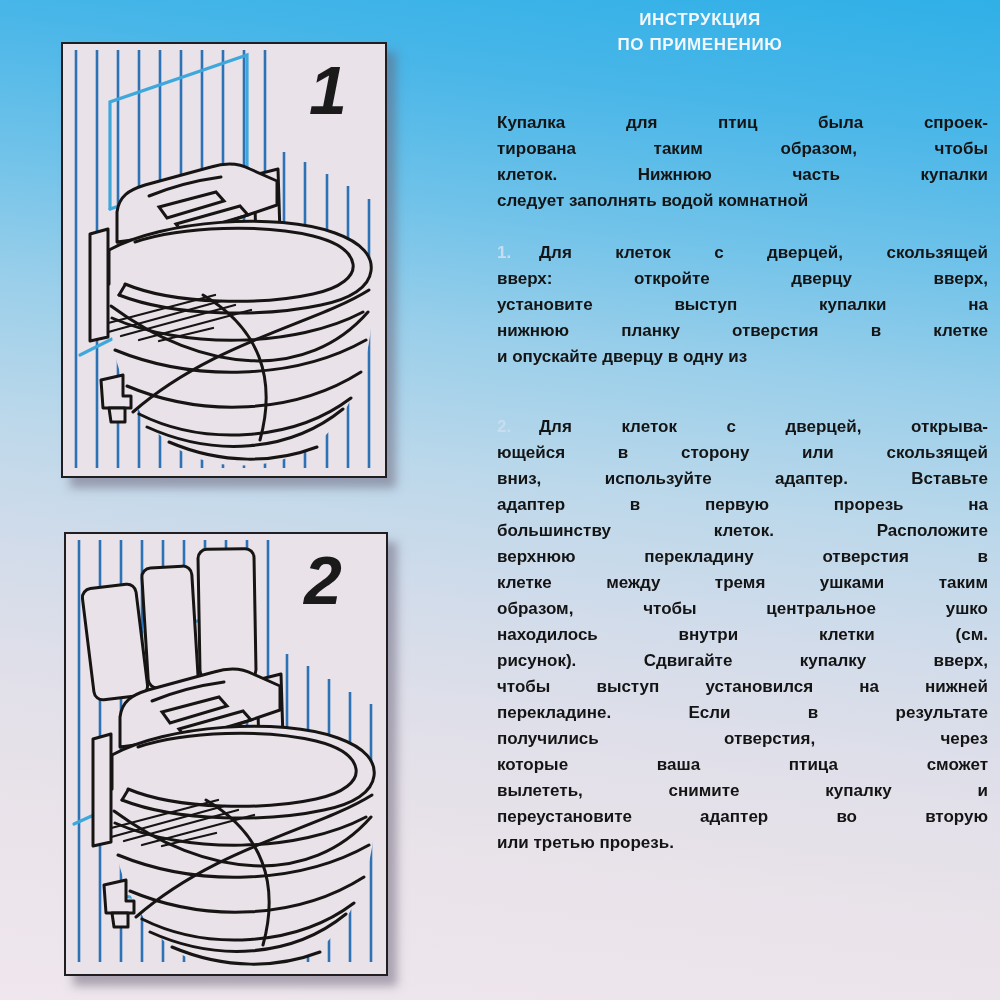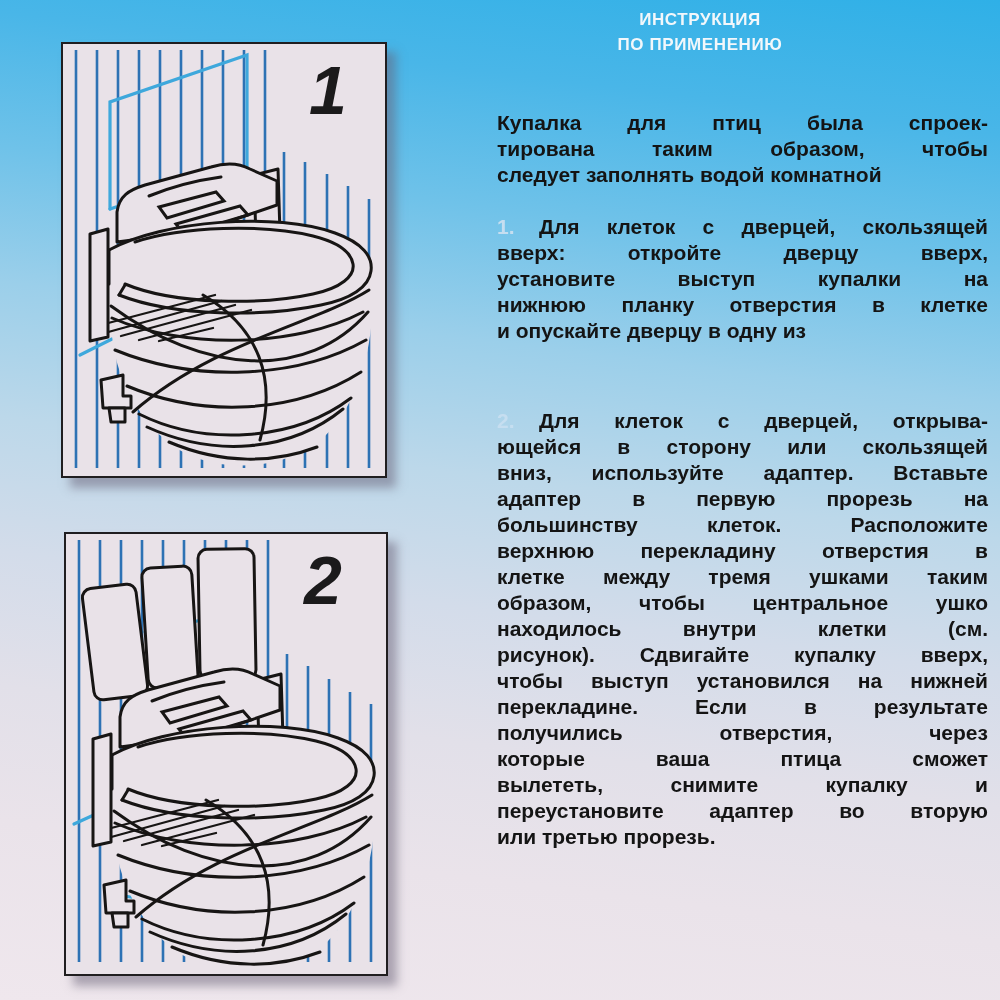--- a/index.html
+++ b/index.html
@@ -35,27 +35,27 @@
   .ln{fill:none; stroke:var(--ink); stroke-width:3; stroke-linecap:round;}
   .ln2{fill:none; stroke:var(--ink); stroke-width:2.3; stroke-linecap:round;}
 
   .title{
     position:absolute; left:440px; top:7px; width:520px; text-align:center;
     color:var(--title-text); font-weight:700; font-size:17px; line-height:25px;
     letter-spacing:.6px;
   }
   .text-col{
     position:absolute; left:497px; top:110px; width:491px;
-    color:var(--body-text); font-weight:700; font-size:21px; line-height:26px;
+    color:var(--body-text); font-weight:700; font-size:17px; line-height:26px;
   }
   .tline{text-align:justify; text-align-last:justify; white-space:normal;}
   .tline:last-child{text-align-last:left;}
   .para{position:relative;}
   .step-1{margin-top:26px;}
-  .step-2{margin-top:64px;}
+  .step-2{margin-top:44px;}
   .step .pnum{position:absolute; left:0; top:0; color:var(--step-number);}
   .step .plines .tline:first-child{text-indent:42px;}
 </style>
 </head>
 <body>
 
 <div class="page">
 
   <div class="figure-panel panel-1">
     <svg width="322" height="432" viewBox="0 0 322 432">
@@ -168,20 +168,21 @@
 
   <div class="title">
     <div>ИНСТРУКЦИЯ</div>
     <div>ПО ПРИМЕНЕНИЮ</div>
   </div>
 
   <div class="text-col">
     <div class="para intro">
         <div class="tline">Купалка для птиц была спроек-</div>
         <div class="tline">тирована таким образом, чтобы</div>
+        <div class="tline">клеток. Нижнюю часть купалки</div>
         <div class="tline">следует заполнять водой комнатной</div>
       </div>
 
     <div class="para step step-1">
       <span class="pnum">1.</span>
       <div class="plines">
           <div class="tline">Для клеток с дверцей, скользящей</div>
           <div class="tline">вверх: откройте дверцу вверх,</div>
           <div class="tline">установите выступ купалки на</div>
           <div class="tline">нижнюю планку отверстия в клетке</div>

